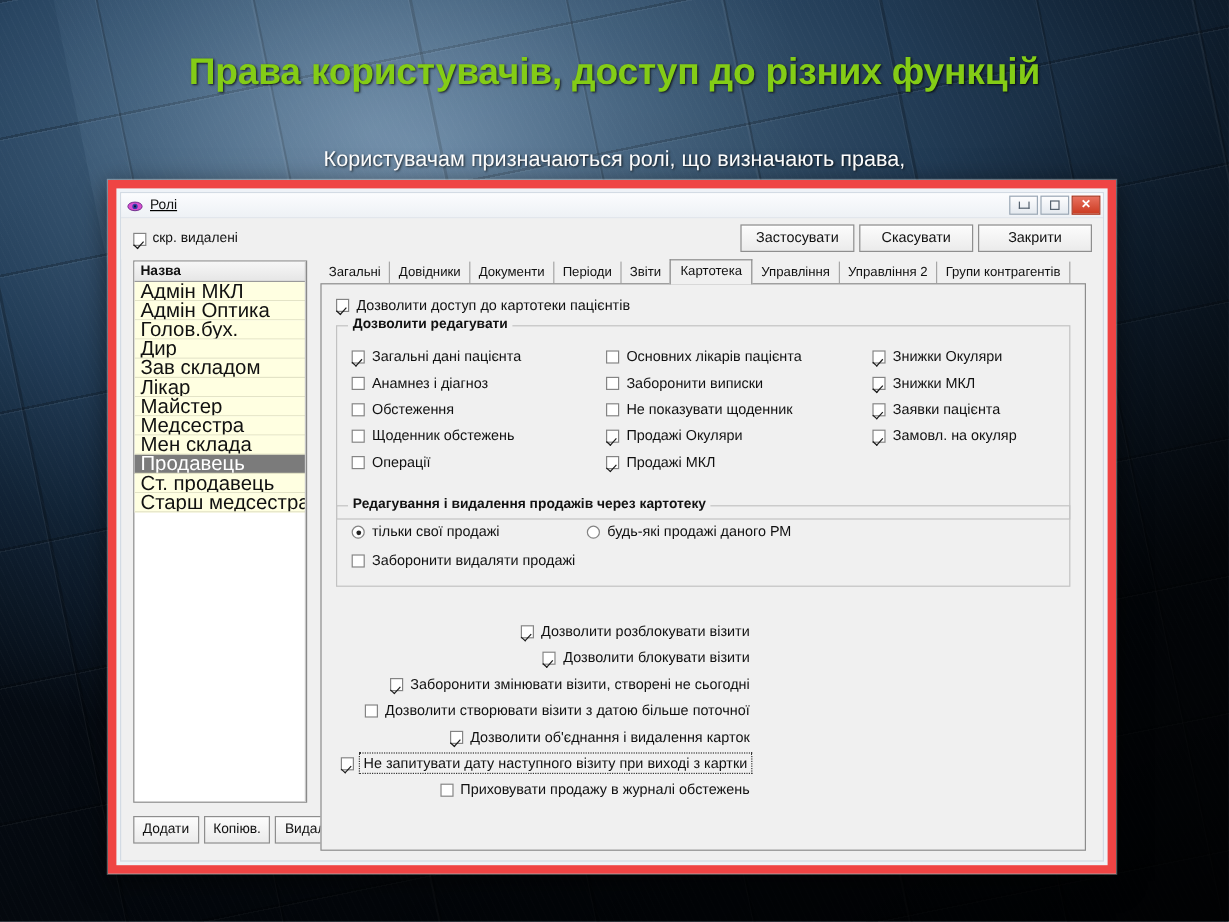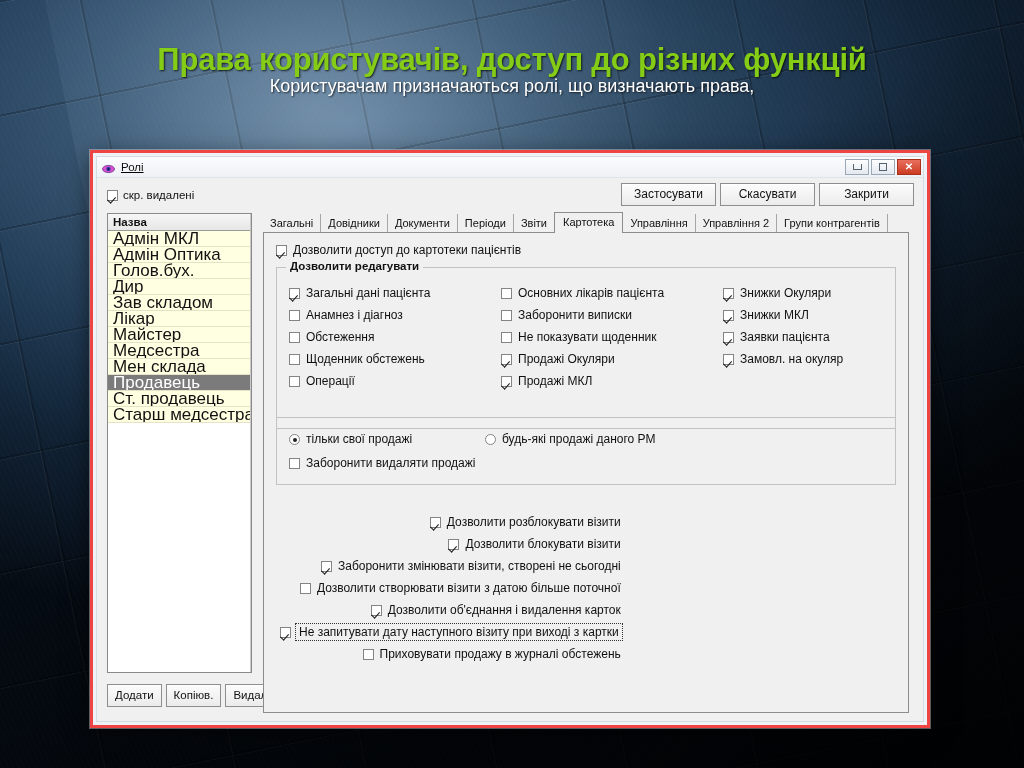--- a/index.html
+++ b/index.html
@@ -49,27 +49,27 @@
     font-size:31px; font-weight:bold; letter-spacing:-0.2px;
     text-shadow:1px 1px 2px rgba(0,0,0,0.75);
     margin-top:20px;
   }
   .slide-sub {
     position:absolute; left:0; right:0; top:74px;
     text-align:center; color:#ffffff;
     font-size:18px; line-height:25px; font-weight:normal;
     text-shadow:1px 1px 2px rgba(0,0,0,0.7);
   }
-  .slide-sub div { white-space:nowrap; }
+  .slide-sub div { white-space:nowrap;margin-top:46px; }
 
   
   #win {
     position:absolute; left:90px; top:150px; width:840px; height:578px;
     background:#eef2f7;
-    border:3px solid #ef4444;
+    border:7px solid #ef4444;
     box-shadow:0 0 0 1px rgba(255,255,255,0.35), 0 6px 22px rgba(0,0,0,0.55);
     padding:3px;
     text-decoration:underline;
   }
   #winInner { position:relative; width:100%; height:100%; background:#f0f0f0; border:1px solid #d3dbe4; }
 
   .titlebar {
     height:21px; position:relative;
     background:linear-gradient(#fbfcfe,#eef1f5);
     border-bottom:1px solid #dfe4ea;
@@ -346,20 +346,21 @@
                   <label class="optline c2">
                     <span class="cb on"></span>
                     <span>Продажі МКЛ</span>
                   </label>
                   <label class="optline c3"></label>
                 </div>
               </div>
         </div>
 
         <div class="group" style="left:12px; right:12px; top:184px; height:68px;">
+          <span class="legend">Редагування і видалення продажів через картотеку</span>
           <div class="radline">
             <label class="optline r1">
               <span class="rb on"></span>
               <span>тільки свої продажі</span>
             </label>
             <label class="optline">
               <span class="rb"></span>
               <span>будь-які продажі даного РМ</span>
             </label>
           </div>

